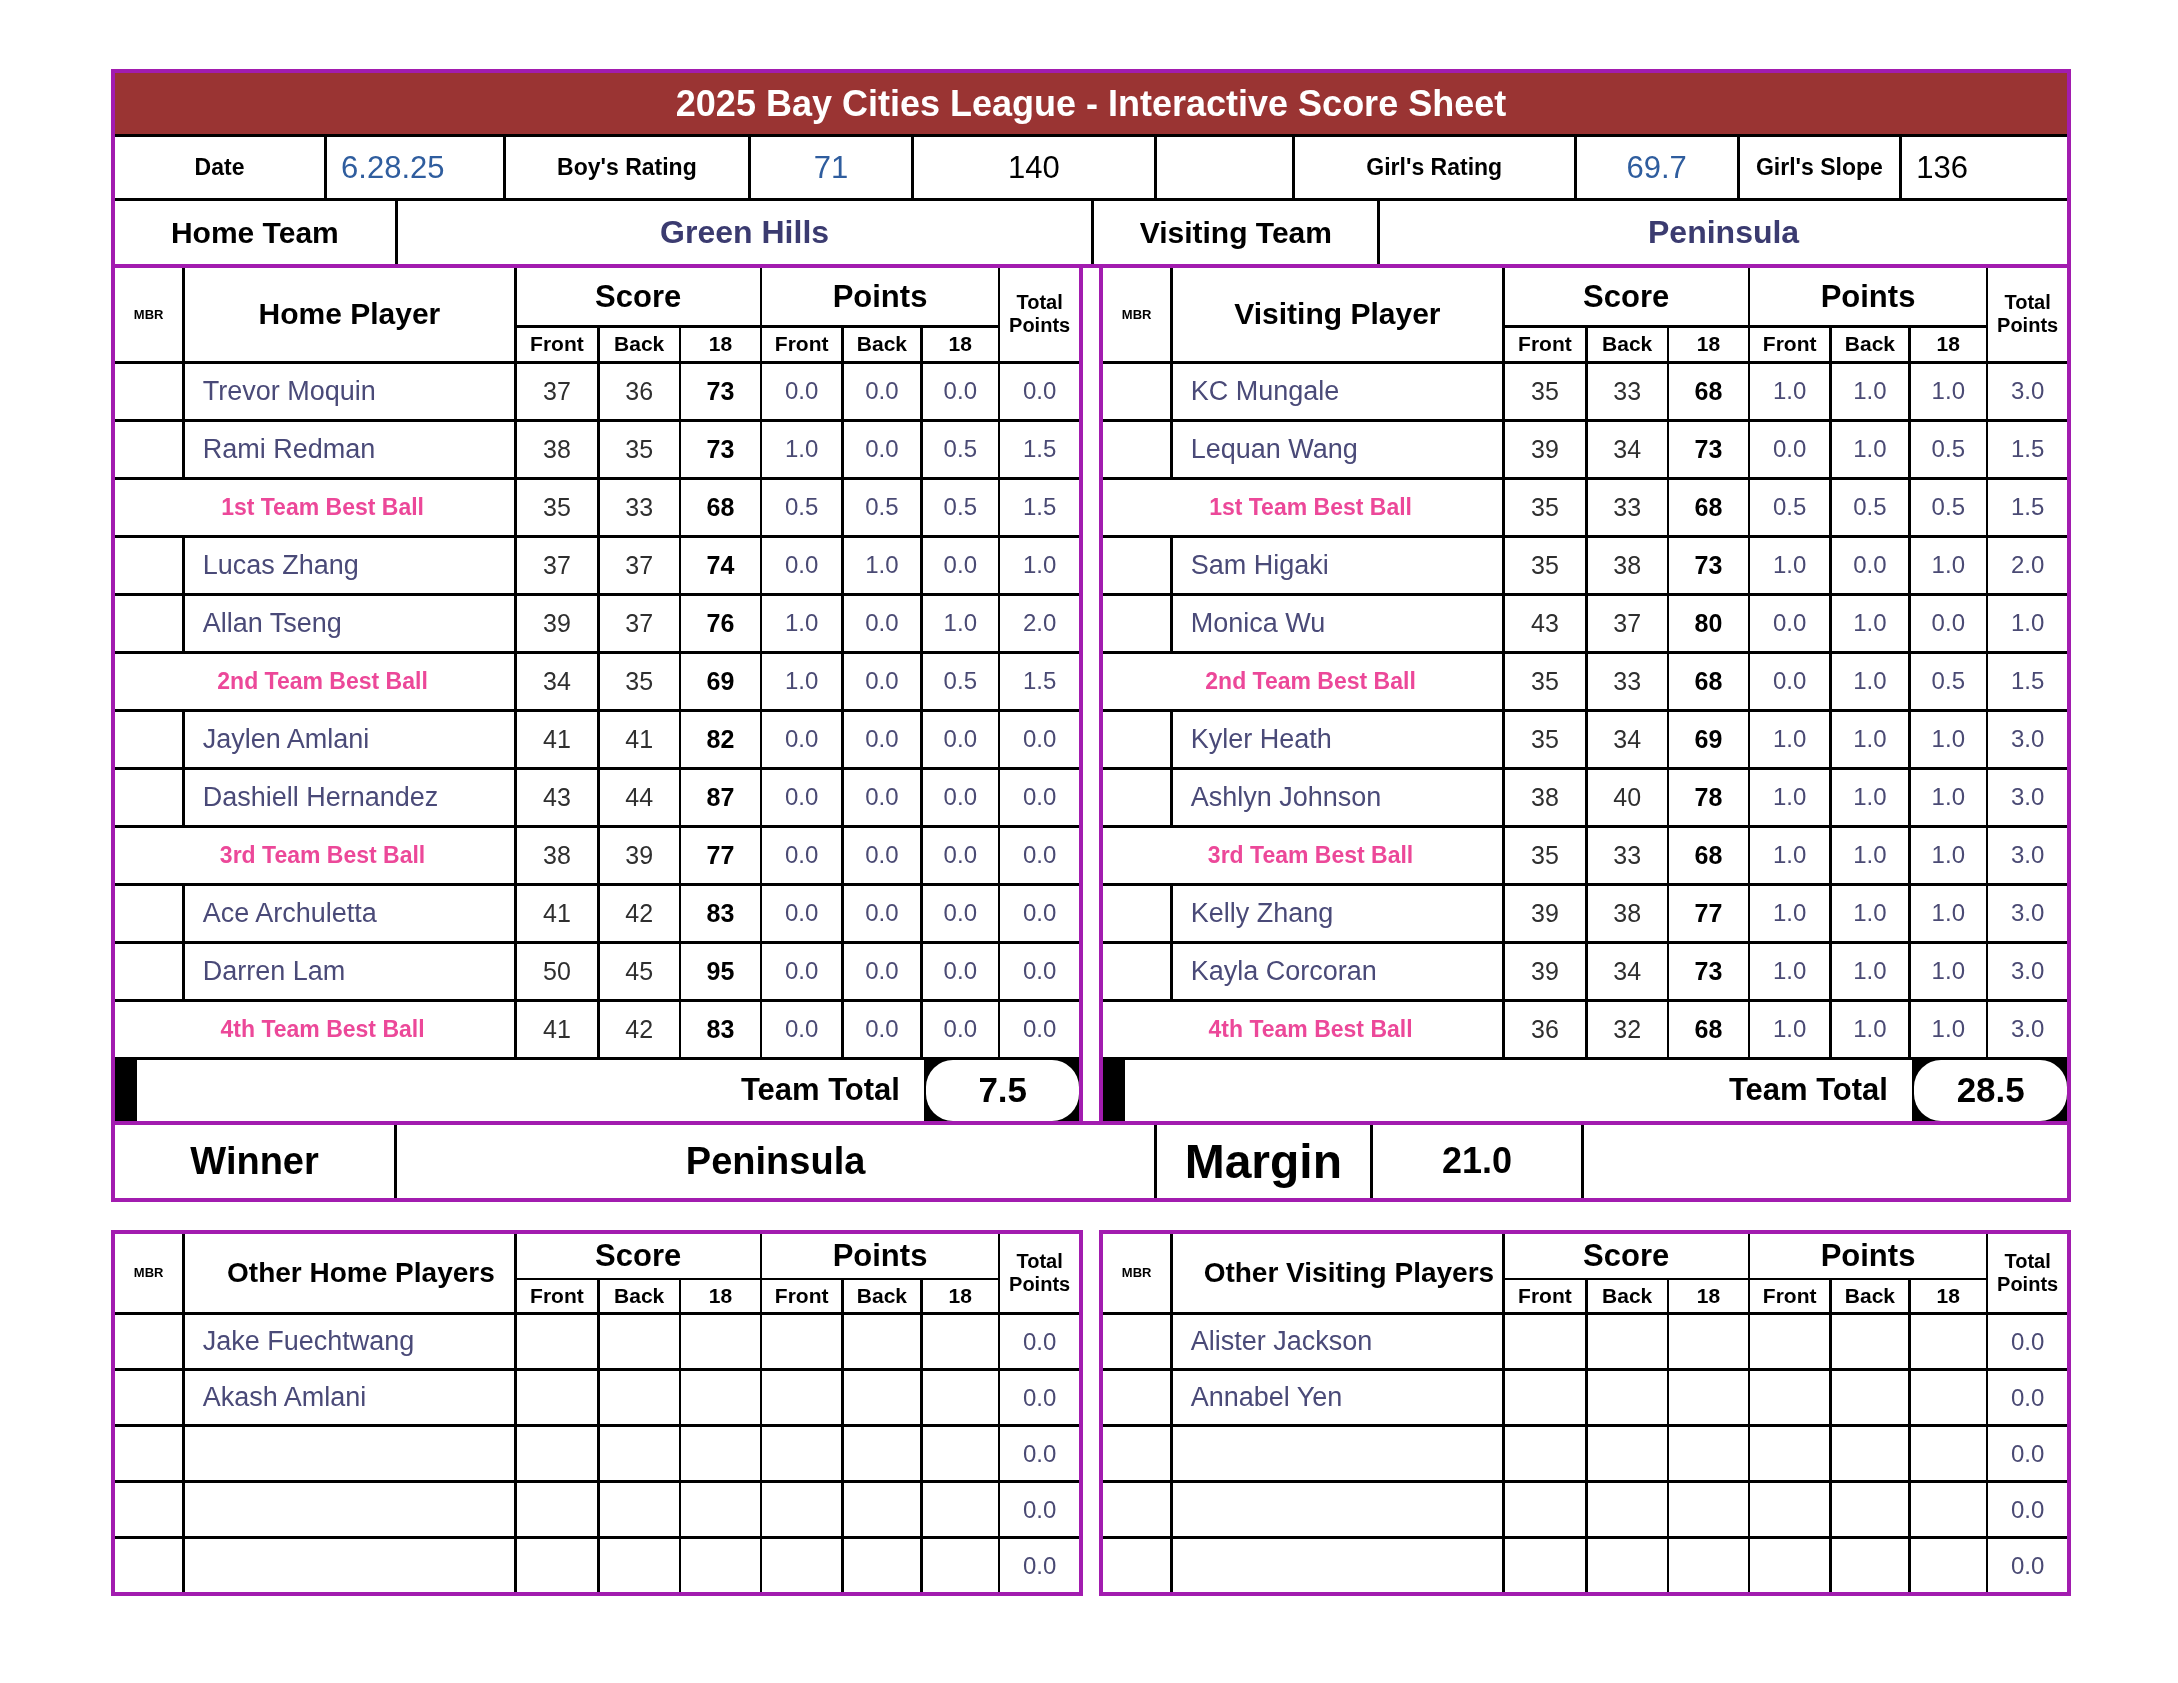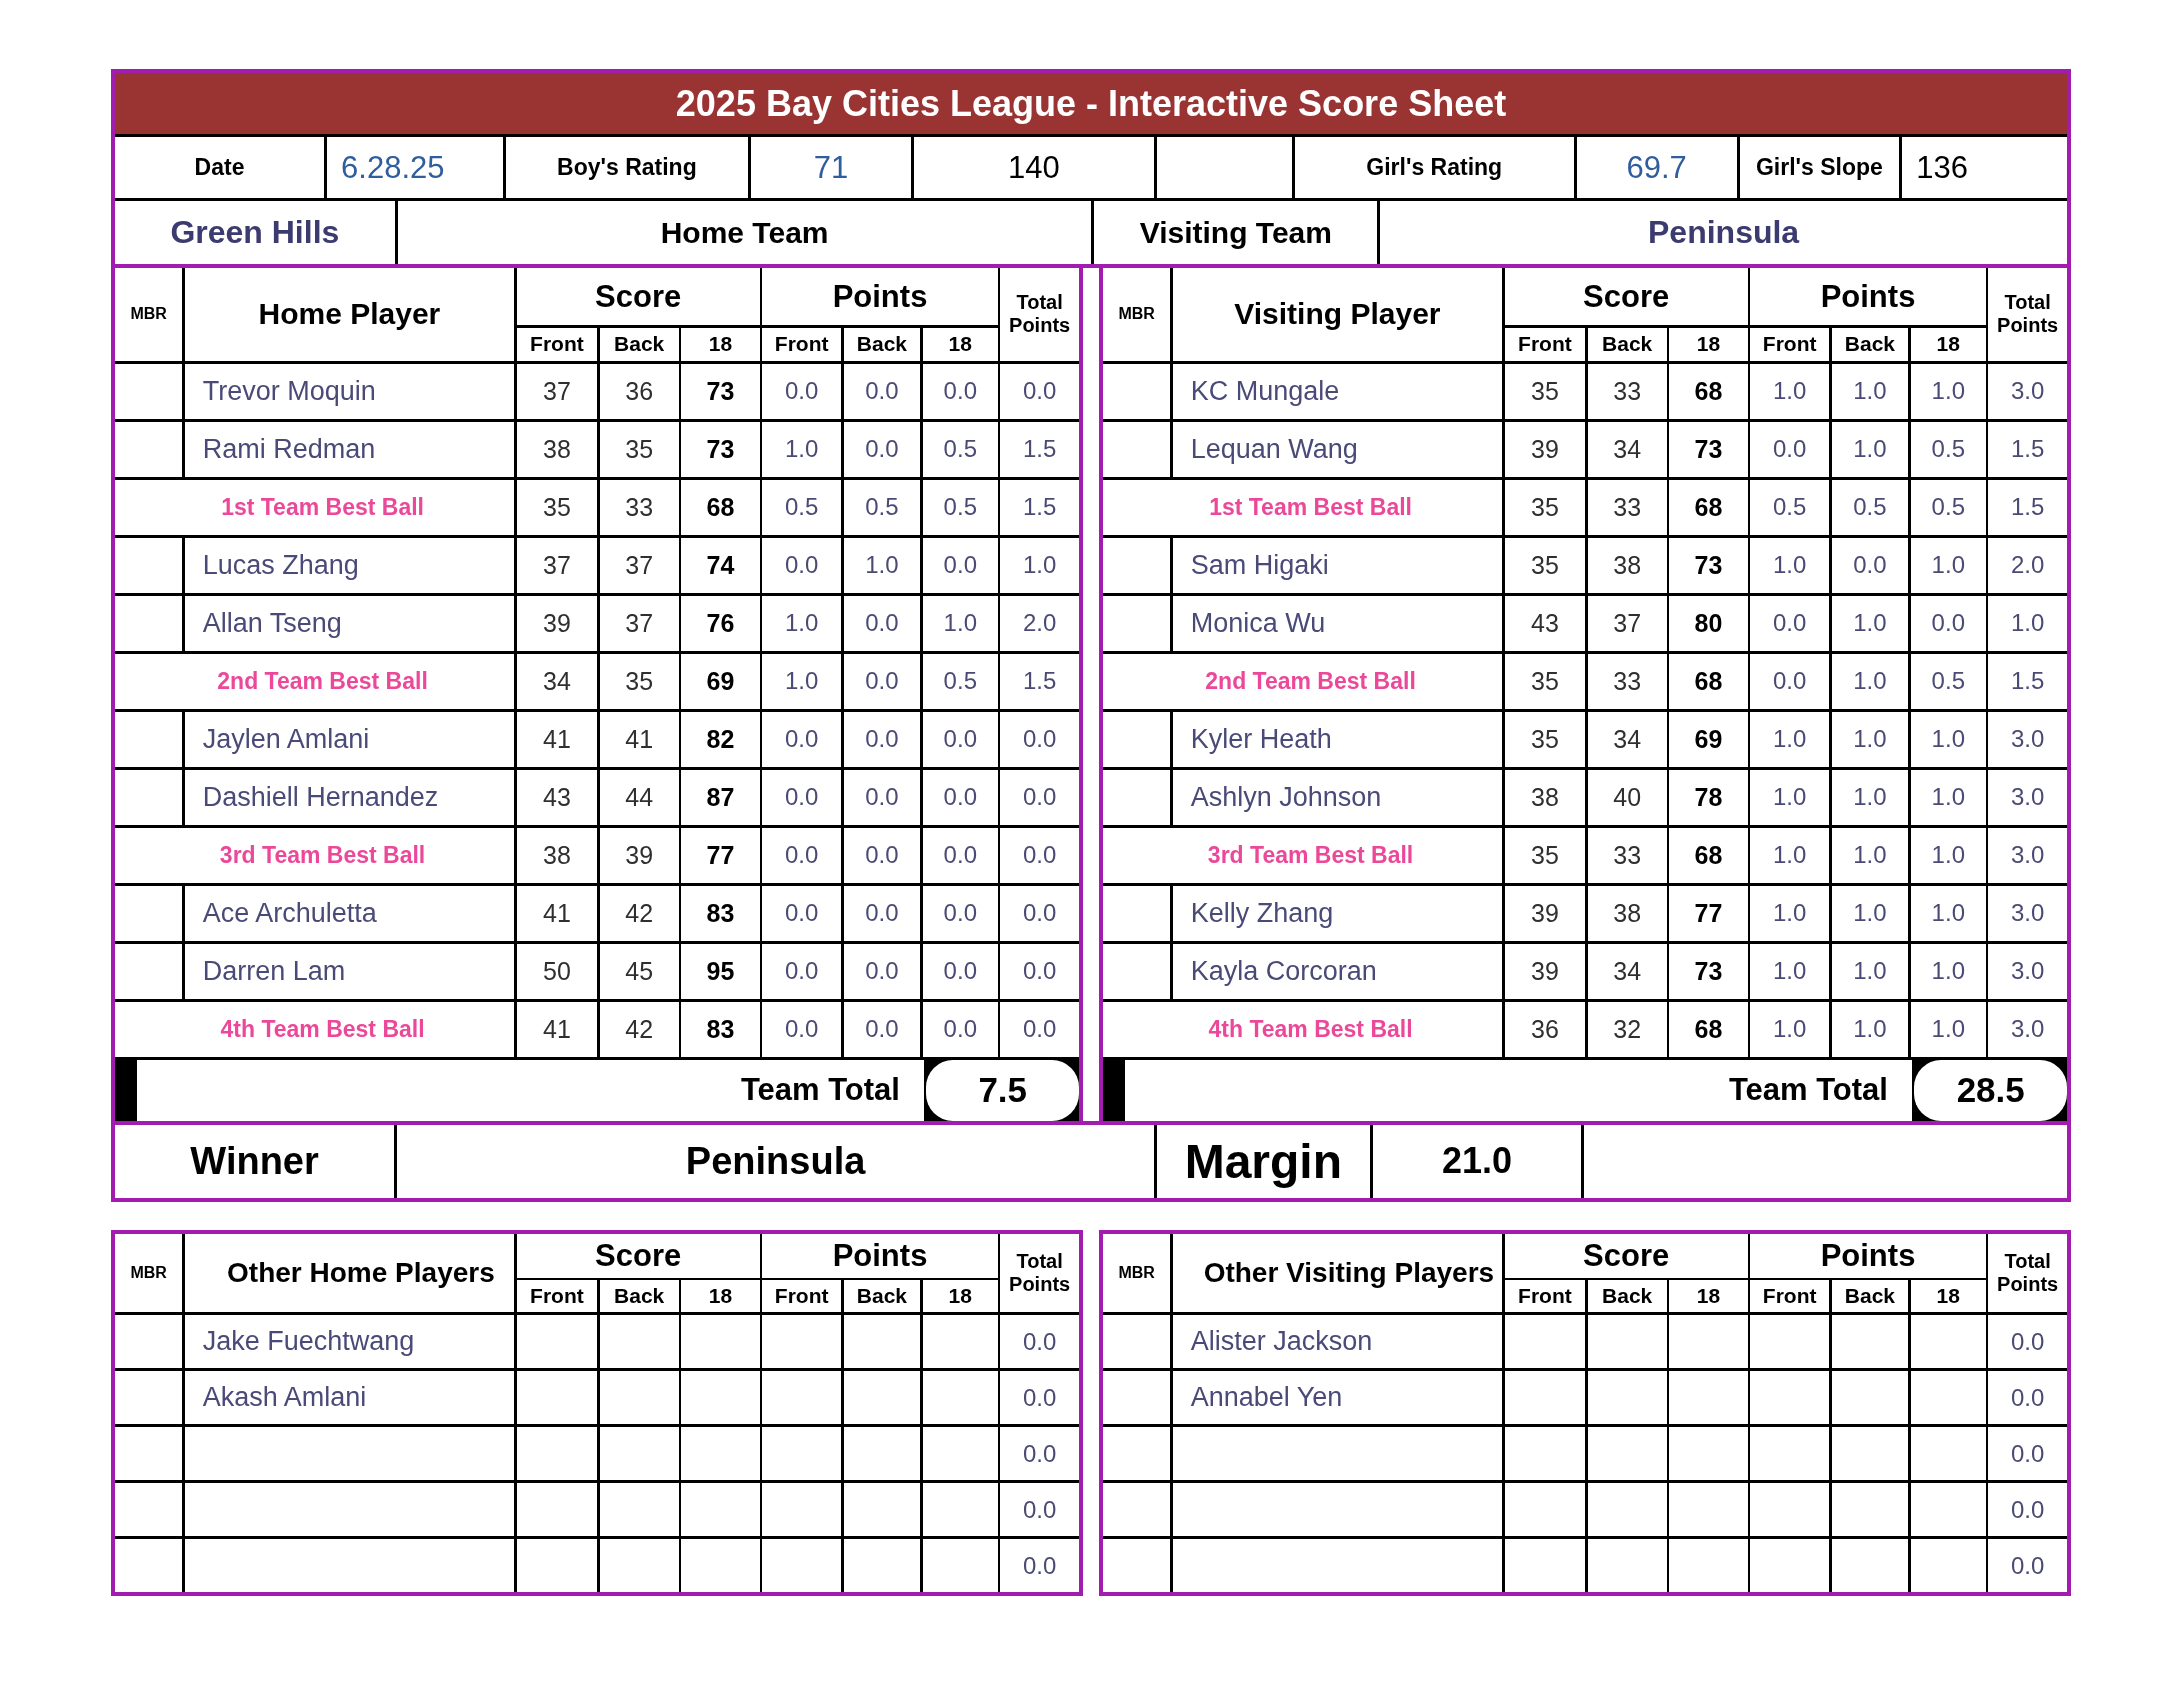--- a/index.html
+++ b/index.html
@@ -50,21 +50,21 @@
 
   
   .main-area{display:flex;column-gap:16px;margin-top:-4px;}
   .bottom-area{display:flex;column-gap:16px;margin-top:28px;}
   .gtable{flex:1;display:flex;flex-direction:column;row-gap:3px;}
   .thead{
     display:grid;grid-template-columns:var(--cols);
     grid-template-rows:57px 33px;gap:2.5px;background:#000;
   }
   .gtable.bottom .thead{grid-template-rows:44px 32px;}
-  .h-mbr{grid-column:1;grid-row:1/3;font-weight:bold;font-size:16px;}
+  .h-mbr{grid-column:1;grid-row:1/3;font-weight:bold;font-size:13px;}
   .h-player{grid-column:2;grid-row:1/3;font-weight:bold;font-size:30px;}
   .gtable.bottom .h-player{font-size:28px;padding-left:23px;}
   .h-score{grid-column:3/6;grid-row:1;font-weight:bold;font-size:31px;}
   .h-points{grid-column:6/9;grid-row:1;font-weight:bold;font-size:31px;}
   .h-total{grid-column:9;grid-row:1/3;flex-direction:column;font-weight:bold;font-size:20px;line-height:1.15;}
   .h-sub{font-weight:bold;font-size:21px;}
   .tbody{display:flex;flex-direction:column;row-gap:3px;background:#000;}
   .row{display:grid;grid-template-columns:var(--cols);column-gap:2.5px;height:55px;background:#000;}
   .gtable.bottom .row{height:53px;}
   .c-name{justify-content:flex-start;padding-left:18px;color:var(--name-slate);font-size:27px;}
@@ -105,22 +105,22 @@
       <div class="cell entry">71</div>
       <div class="cell entry-dark">140</div>
       <div class="cell"></div>
       <div class="cell lbl">Girl's Rating</div>
       <div class="cell entry">69.7</div>
       <div class="cell lbl">Girl's Slope</div>
       <div class="cell entry-dark align-left">136</div>
     </div>
 
     <div class="team-grid">
+      <div class="cell team-lbl">Home Team</div>
       <div class="cell team-name">Green Hills</div>
-      <div class="cell team-lbl">Home Team</div>
       <div class="cell team-lbl">Visiting Team</div>
       <div class="cell team-name">Peninsula</div>
     </div>
   </div>
 
   <div class="main-area">
 
     <div class="gtable blackbox">
       <div class="thead">
         <div class="cell h-mbr">MBR</div>

